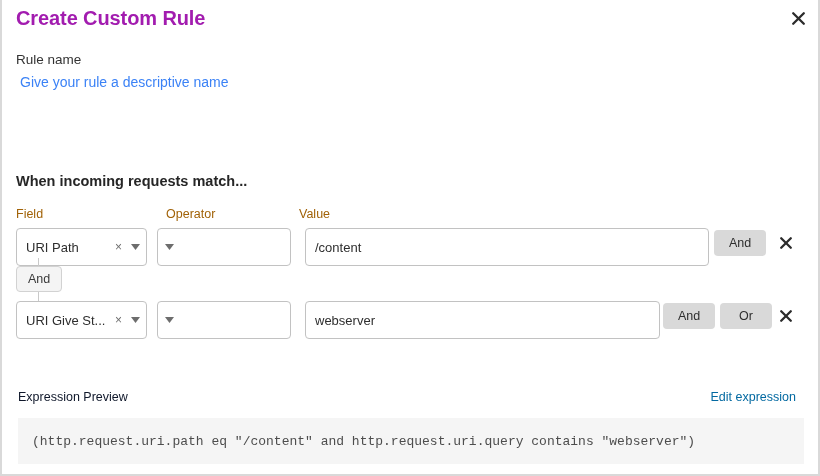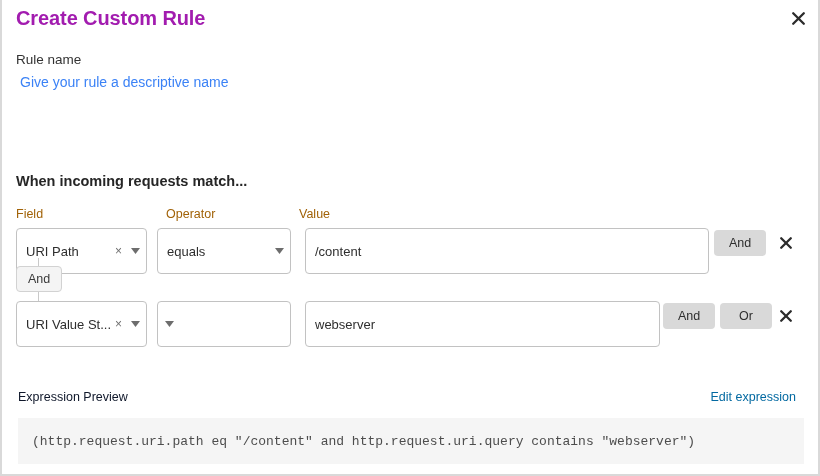--- a/index.html
+++ b/index.html
@@ -64,21 +64,21 @@
   .col-operator{left:164px;}
   .col-value{left:297px;}
 
   
   .row{position:absolute;left:0;height:30px;}
   .row1{top:228px;}
   .row2{top:301px;}
 
   .ctrl{
     position:absolute;box-sizing:border-box;
-    height:46px;border:1px solid #c2c2c2;border-radius:4px;
+    height:38px;border:1px solid #c2c2c2;border-radius:4px;
     background:#fff;
     font-size:13px;color:#2e2e2e;
     display:flex;align-items:center;
   }
   .ctrl .txt{
     padding-left:9px;
     white-space:nowrap;overflow:hidden;
     flex:1;
   }
   .select-field{left:14px;width:131px;}
@@ -186,21 +186,20 @@
     <div class="ctrl select-field">
       <span class="txt">URI Path</span>
       <span class="clear-x">×</span>
       <span class="chev">
         <svg width="9" height="6" viewBox="0 0 9 6" aria-hidden="true">
             <path d="M0 0 L9 0 L4.5 6 Z" fill="#6d6d6d"></path>
           </svg>
       </span>
     </div>
     <div class="ctrl select-op">
-      <span class="txt">equals</span>
       <span class="chev">
         <svg width="9" height="6" viewBox="0 0 9 6" aria-hidden="true">
             <path d="M0 0 L9 0 L4.5 6 Z" fill="#6d6d6d"></path>
           </svg>
       </span>
     </div>
     <div class="ctrl input-value v1">
       <input type="text" value="/content" style="">
     </div>
     <button class="pill and1">And</button>
@@ -210,21 +209,21 @@
       </svg>
     </button>
   </div>
 
   <div class="conn-line a"></div>
   <div class="conn-badge">And</div>
   <div class="conn-line b"></div>
 
   <div class="row row2">
     <div class="ctrl select-field">
-      <span class="txt">URI Value St...</span>
+      <span class="txt">URI Give St...</span>
       <span class="clear-x">×</span>
       <span class="chev">
         <svg width="9" height="6" viewBox="0 0 9 6" aria-hidden="true">
             <path d="M0 0 L9 0 L4.5 6 Z" fill="#6d6d6d"></path>
           </svg>
       </span>
     </div>
     <div class="ctrl select-op">
       <span class="chev">
         <svg width="9" height="6" viewBox="0 0 9 6" aria-hidden="true">

